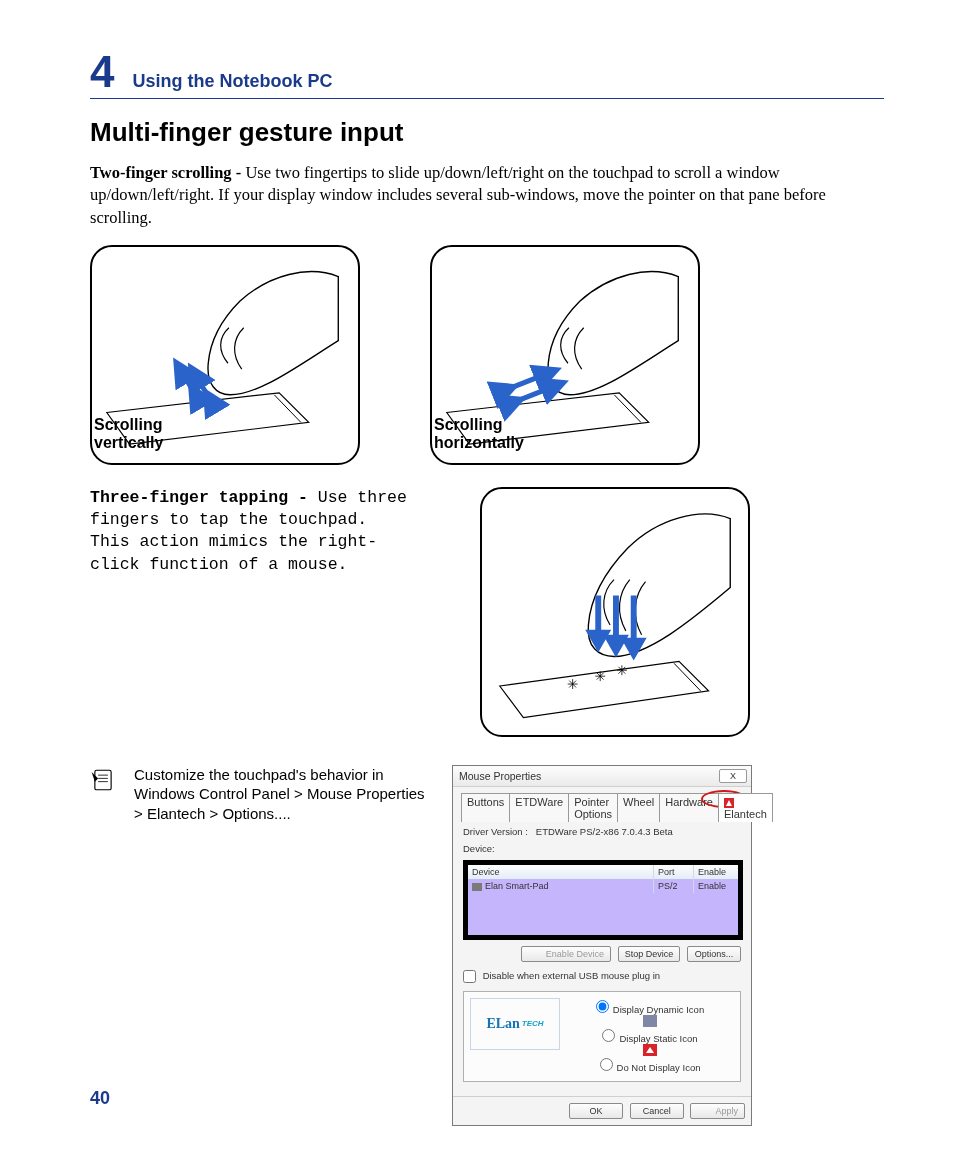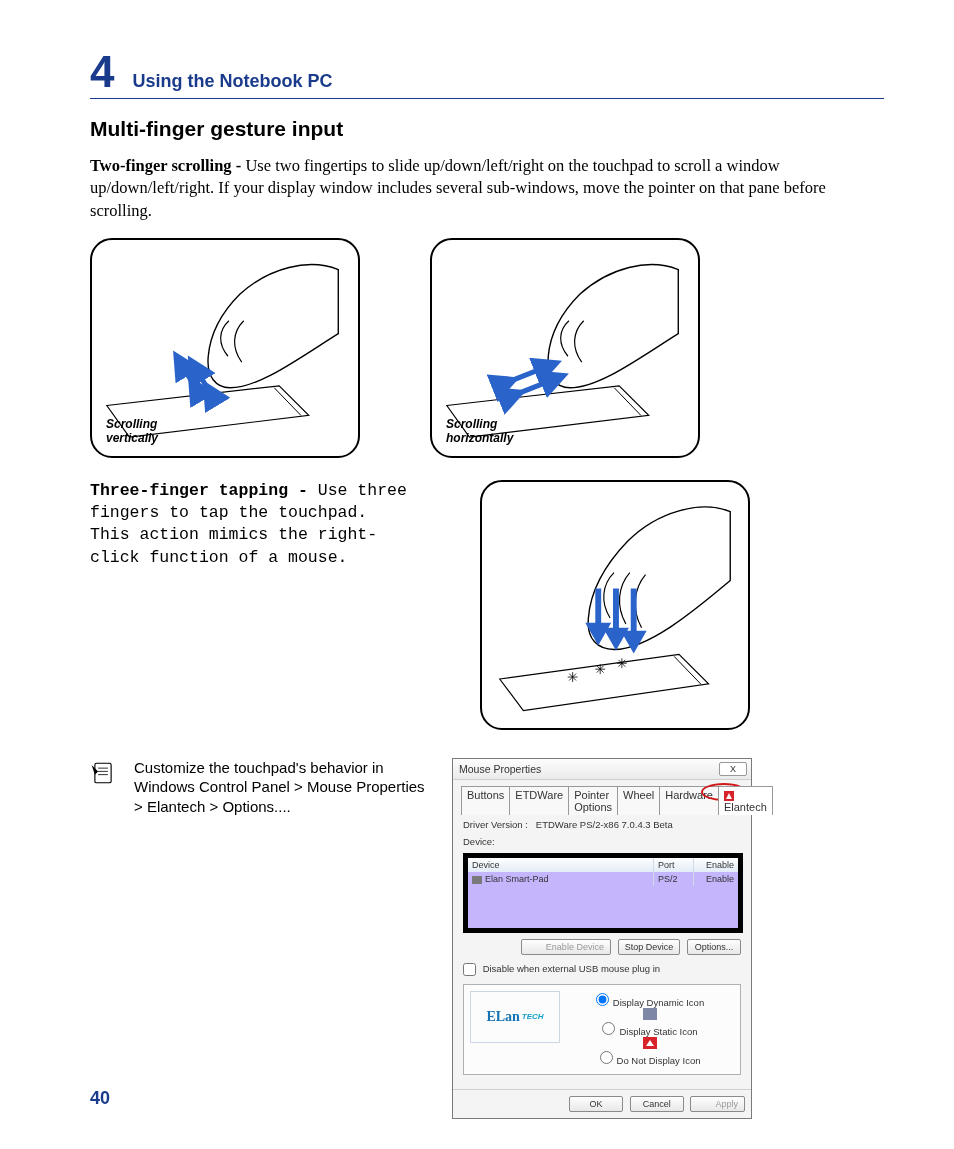--- a/index.html
+++ b/index.html
@@ -28,21 +28,21 @@
     line-height: 1;
   }
   .chapter-title {
     font-family: Arial, Helvetica, sans-serif;
     font-size: 18px;
     font-weight: bold;
     color: #1a3b8c;
   }
   .section-title {
     font-family: Arial, Helvetica, sans-serif;
-    font-size: 21px;
+    font-size: 26px;
     font-weight: bold;
     margin-bottom: 14px;
   }
   .body-para {
     font-size: 16.5px;
     line-height: 1.35;
     margin-bottom: 16px;
   }
   .body-para b { font-weight: bold; }
   .fig-row {
@@ -52,27 +52,26 @@
   }
   .fig-box {
     width: 270px; height: 220px;
     border: 2px solid #000;
     border-radius: 22px;
     position: relative;
     overflow: hidden;
   }
   .fig-caption {
     position: absolute;
-    left: 14px;
+    left: 2px;
     bottom: 10px;
     font-family: Arial, Helvetica, sans-serif;
-    font-size: 12px;
+    font-size: 16px;
     font-weight: bold;
     line-height: 1.15;
-    font-style: italic;
   }
   .gesture-svg { position:absolute; inset:0; }
   .three-row {
     display: flex;
     gap: 70px;
     margin-bottom: 28px;
   }
   .three-text { width: 320px; font-family: Liberation Mono, monospace; }
   .note-row {
     display: flex;
@@ -147,21 +146,21 @@
     background:#c4b5fd;
     margin: 2px 0 6px 2px;
   }
   .dev-head {
     display:flex; background:linear-gradient(#fefefe,#e3ecf7);
     font-size:9px;
   }
   .dev-head div, .dev-row div { padding:2px 4px; }
   .dev-col-device{ flex:1; border-right:1px solid #cfd8e6;}
   .dev-col-port{ width:40px; border-right:1px solid #cfd8e6;}
-  .dev-col-enable{ width:44px;text-align:right;}
+  .dev-col-enable{ width:44px;}
   .dev-row{ display:flex; font-size:9px; }
   .dev-row .dev-col-device::before{
     content:""; display:inline-block; width:10px;height:8px;
     background:#7a7a7a; margin-right:3px; vertical-align:middle;
   }
   .dev-empty{ height:42px; }
   .btn-row { text-align:right; margin:4px 2px 8px 2px; }
   .btn-row2 { text-align:right; padding:6px 6px 6px 6px; border-top:1px solid #cfcfcf;}
   .wbtn {
     display:inline-block;

